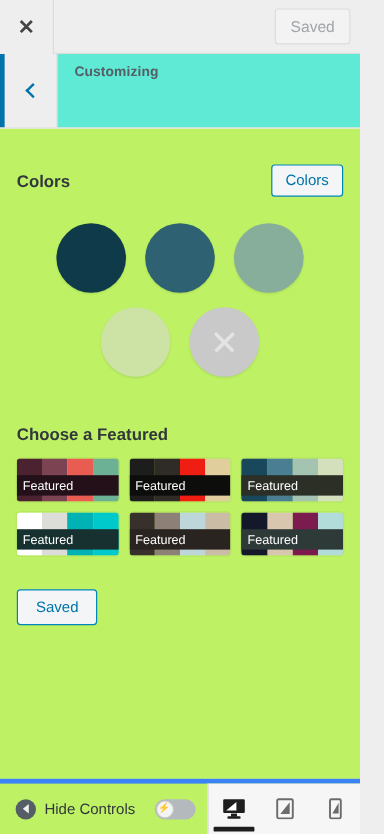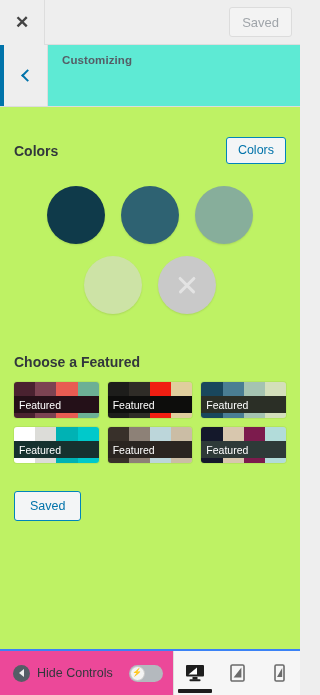--- a/index.html
+++ b/index.html
@@ -203,22 +203,22 @@
     border-radius: 3px;
     font-size: 12.5px;
     padding: 7px 15px;
     cursor: pointer;
   }
 
   
   .bottombar {
     height: 46px;
     flex: 0 0 46px;
-    background: #ec4899;
-    border-top: 2px solid #3b82f6;
+    background: #bef264;
+    border-top: 4px solid #3b82f6;
     display: flex;
     align-items: stretch;
   }
   .hide-controls {
     display: flex;
     align-items: center;
     gap: 7px;
     padding-left: 13px;
     cursor: pointer;
   }

